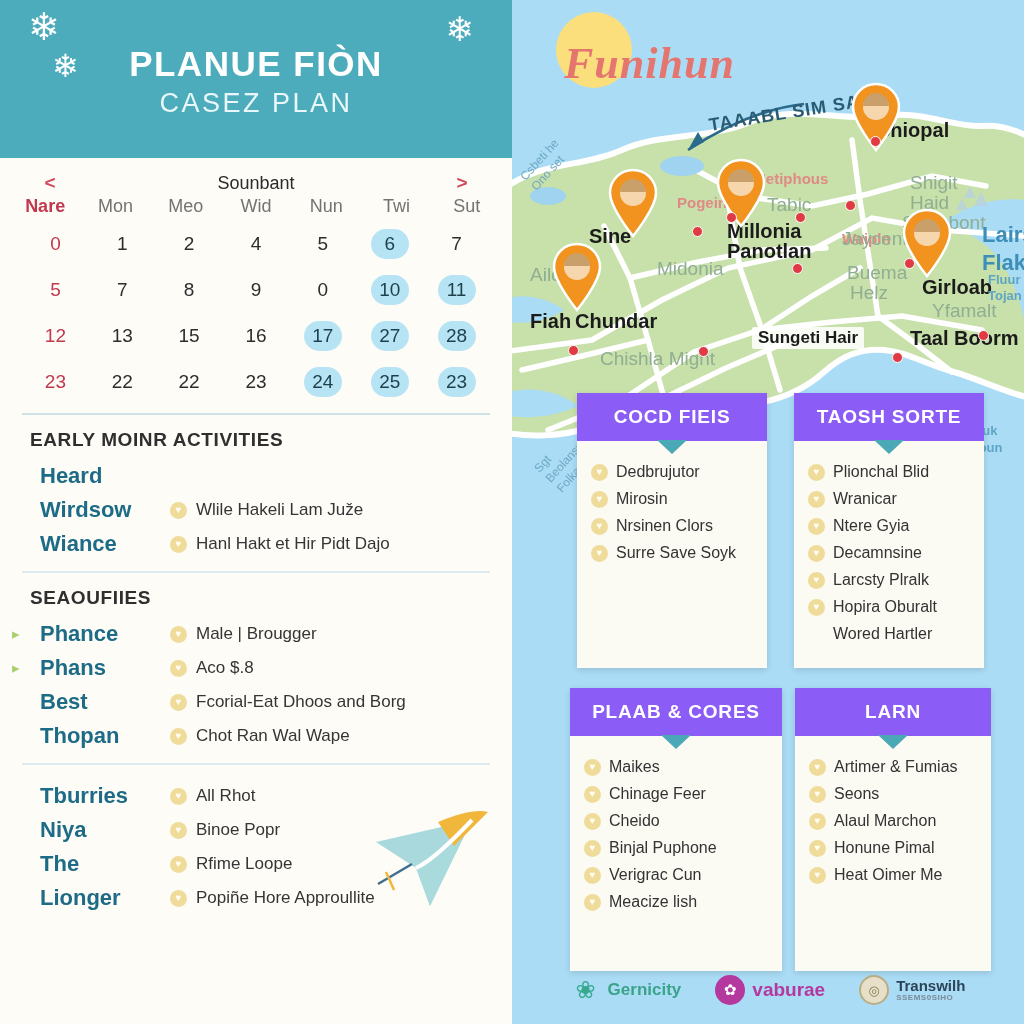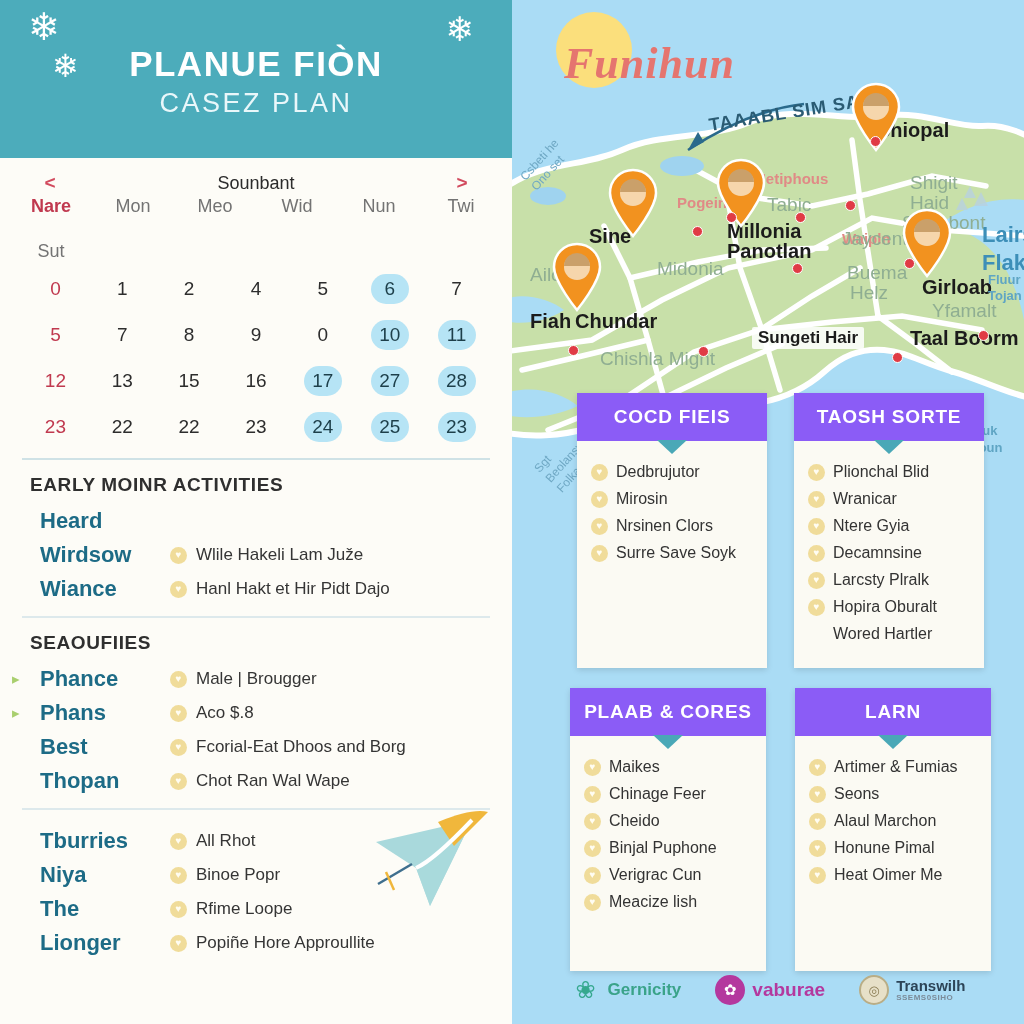--- a/index.html
+++ b/index.html
@@ -36,21 +36,21 @@
   .snow-c { right: 38px; top: 12px; font-size: 34px; }
 
   
   .cal { padding: 14px 22px 0 22px; }
   .cal-nav {
     display: grid; grid-template-columns: 56px 1fr 56px;
     align-items: center; margin-bottom: 2px;
   }
   .cal-arrow { font-size: 19px; color: #d24a5e; text-align: center; font-weight: bold; }
   .cal-month { text-align: center; font-size: 18px; color: #2b2b2b; }
-  .cal-dows { display: grid; grid-template-columns: repeat(6, 1fr); margin-bottom: 6px; gap: 24px; }
+  .cal-dows { display: grid; grid-template-columns: repeat(7, 1fr); margin-bottom: 6px; gap: 24px; }
   .dow { text-align: center; font-size: 18px; color: #737373; }
   .dow.sun { color: #c0394f; font-weight: bold; }
   .cal-grid { display: grid; grid-template-columns: repeat(7, 1fr); row-gap: 4px; }
   .day {
     height: 42px; display: flex; align-items: center; justify-content: center;
     font-size: 19px; color: #2d2d2d;
   }
   .day .pill {
     display: inline-flex; align-items: center; justify-content: center;
     min-width: 38px; height: 30px; border-radius: 15px; padding: 0 7px;
@@ -541,21 +541,21 @@
               <span class="heart">♥</span>
               <span>Larcsty Plralk</span>
             </div>
             <div class="card-item">
               <span class="heart">♥</span>
               <span>Hopira Oburalt</span>
             </div>
             <div class="card-item nobullet">Wored Hartler</div>
           </div>
         </div>
-        <div class="card" style="left: 58px; top: 688px; width: 196px; height: 283px;">
+        <div class="card" style="left: 58px; top: 688px; width: 212px; height: 283px;">
           <div class="card-head">PLAAB &amp; CORES</div>
           <div class="card-body">
             <div class="card-item">
               <span class="heart">♥</span>
               <span>Maikes</span>
             </div>
             <div class="card-item">
               <span class="heart">♥</span>
               <span>Chinage Feer</span>
             </div>

